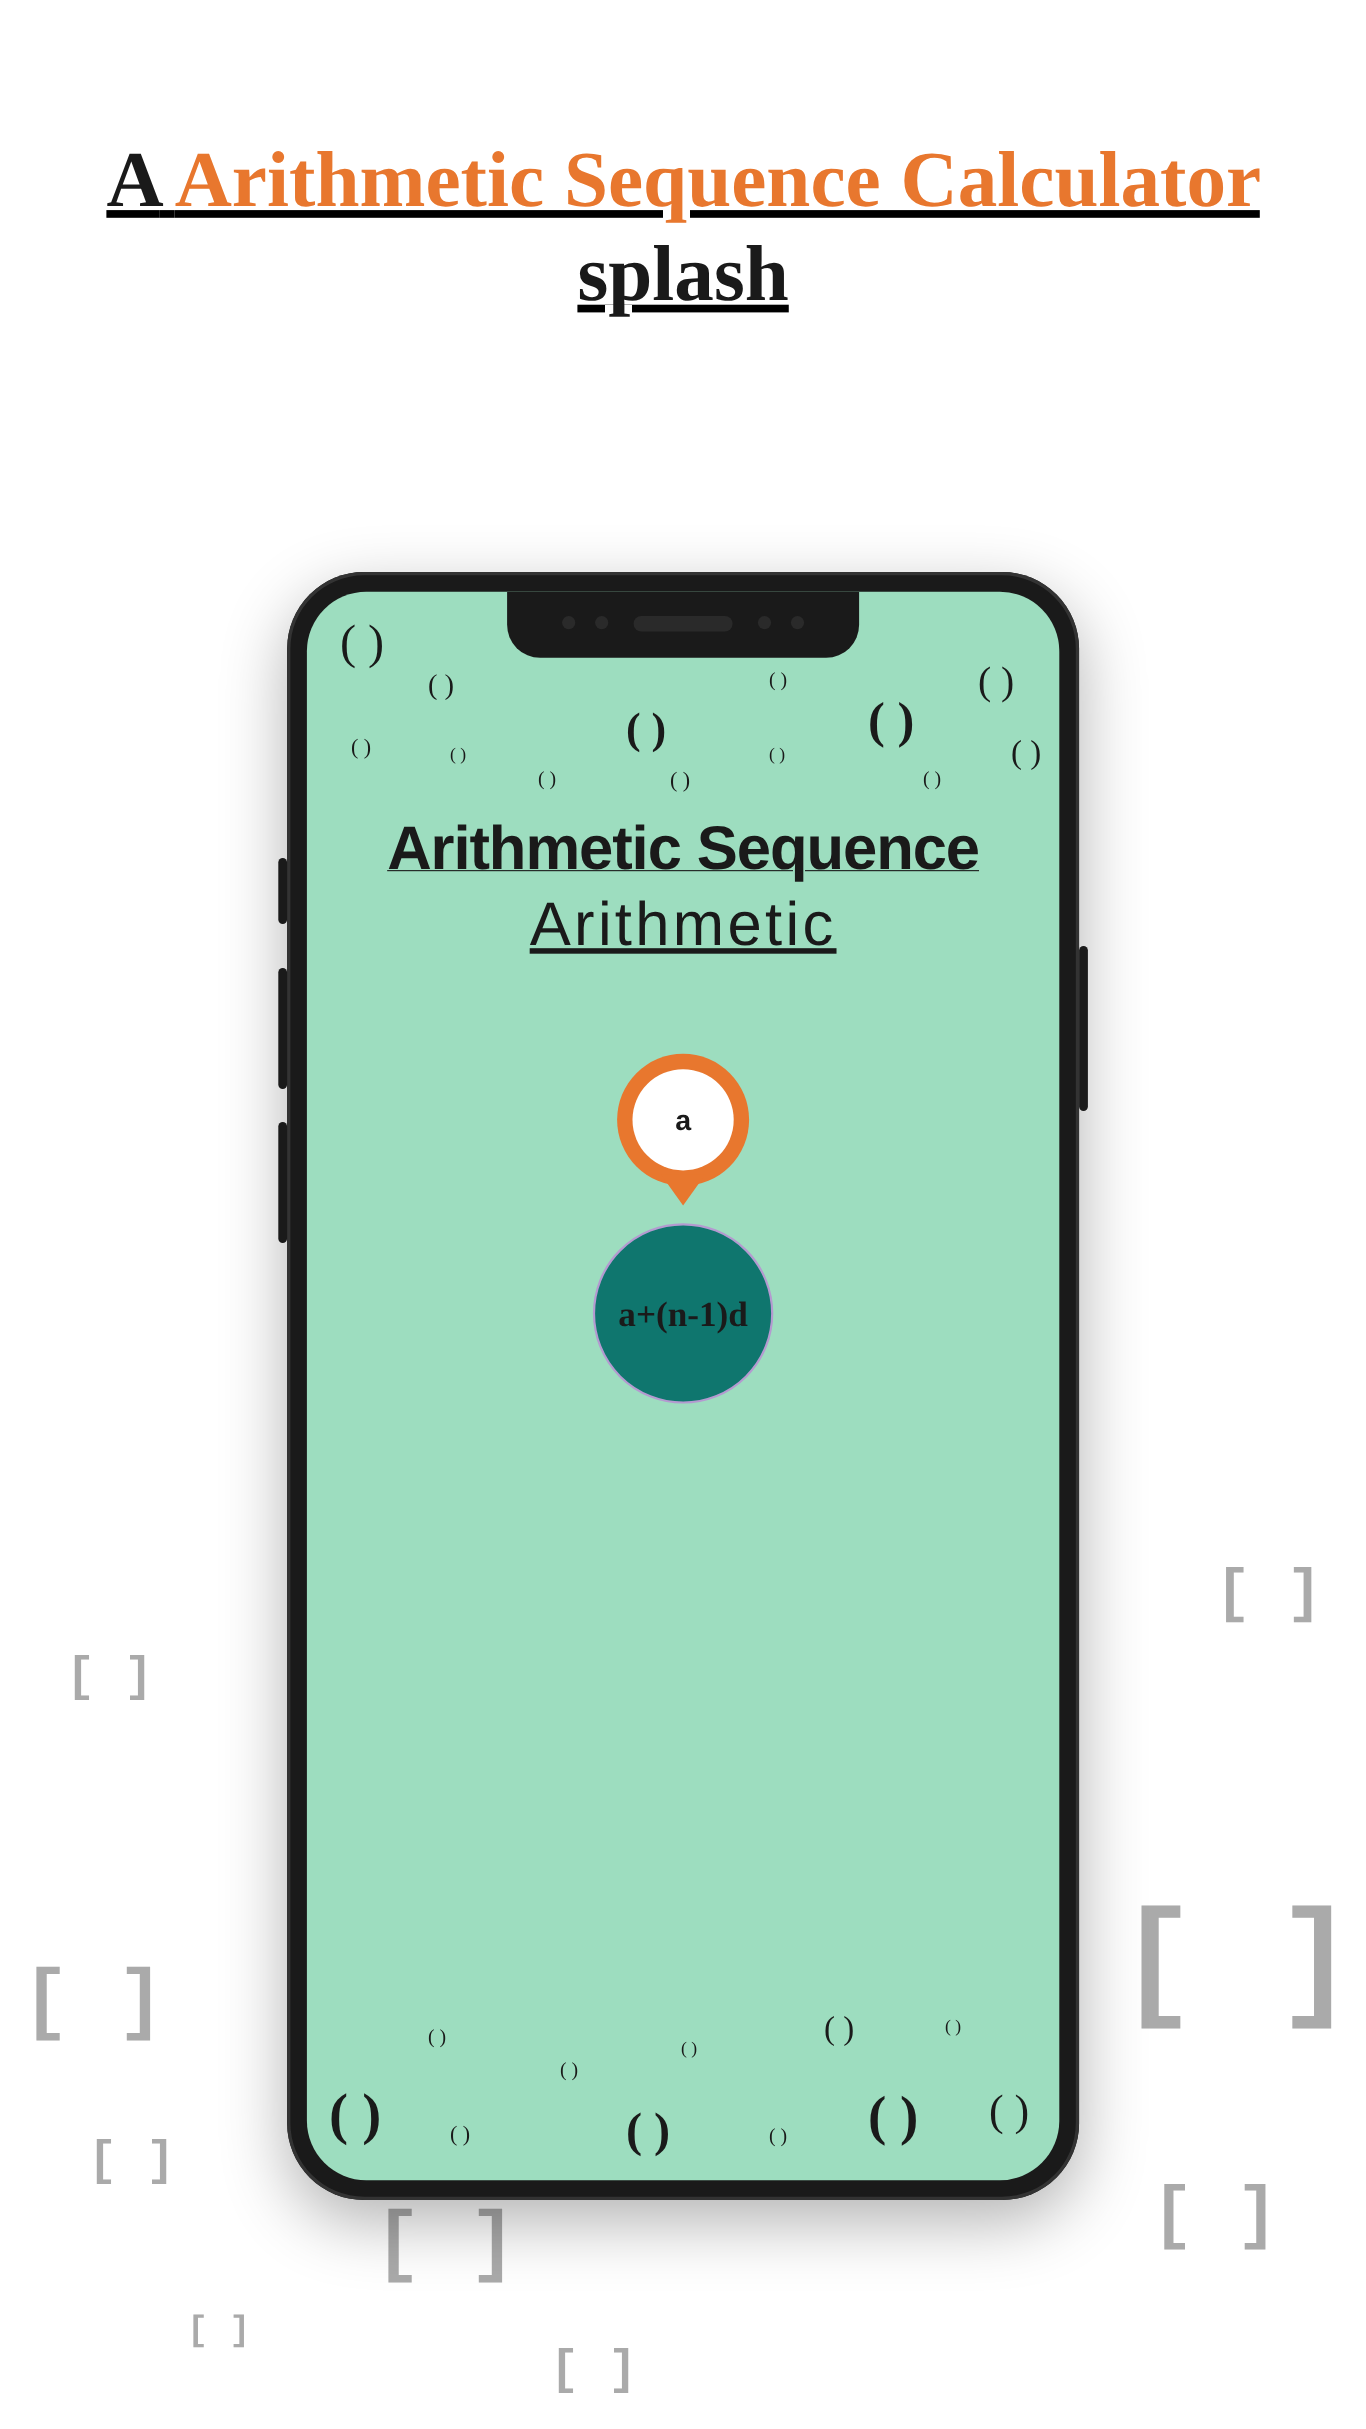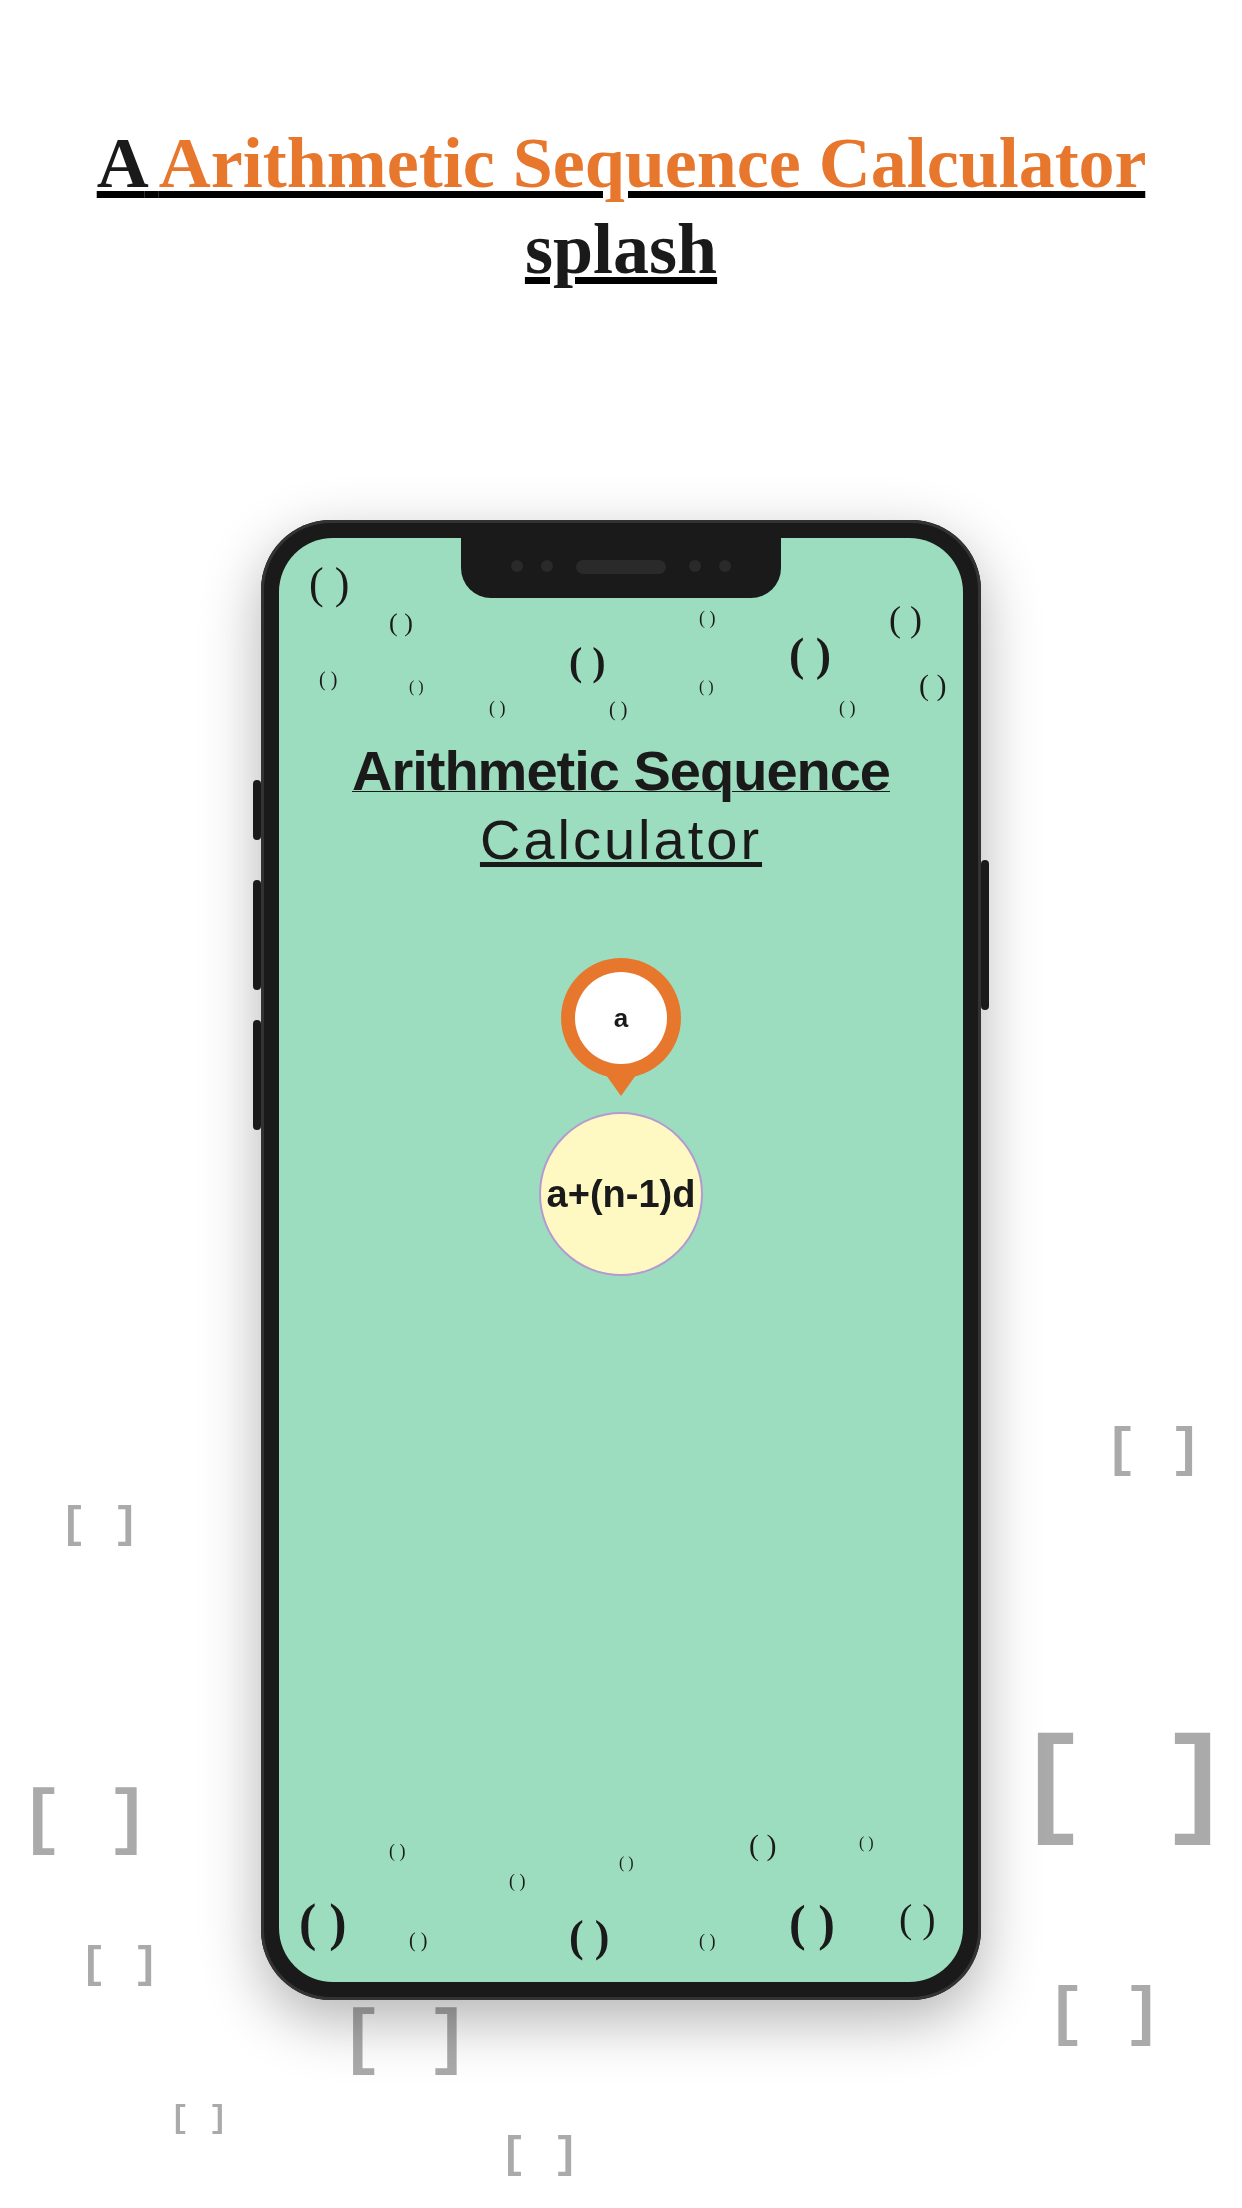--- a/index.html
+++ b/index.html
@@ -98,25 +98,25 @@
     .tail-blue { border-top: 28px solid #2aa8e0; }
     .bubble-inner {
       width: 92px; height: 92px;
       background: #fff;
       border-radius: 50%;
       display: flex; align-items: center; justify-content: center;
       font-family: Arial, sans-serif; font-weight: bold; font-size: 26px; color: #1a1a1a;
     }
     .bubble-big {
       width: 164px; height: 164px;
-      background: #fef9c3;
+      background: #0f766e;
       border: 2px solid #b49ad0;
       border-radius: 50%;
       display: flex; align-items: center; justify-content: center;
-      font-family: Liberation Sans, sans-serif; font-weight: bold; font-size: 38px; color: #1a1a1a;
+      font-family: Liberation Serif, serif; font-weight: bold; font-size: 32px; color: #1a1a1a;
       margin-top: 12px;
     }
     .mb { margin-bottom: 22px; }
     
     .bg-bracket { position: absolute; color: #aaa; font-family: 'Courier New', monospace; font-weight: bold; }
   </style>
 </head>
 <body>
 
 <div class="header-title">
@@ -160,21 +160,21 @@
     <div class="paren" style="top:160px; left:330px; font-size:20px;">( )</div>
     <div class="paren" style="top:70px; left:420px; font-size:18px;">( )</div>
     <div class="paren" style="top:140px; left:420px; font-size:16px;">( )</div>
     <div class="paren" style="top:90px; left:510px; font-size:46px; font-weight:bold;">( )</div>
     <div class="paren" style="top:160px; left:560px; font-size:18px;">( )</div>
     <div class="paren" style="top:60px; left:610px; font-size:36px;">( )</div>
     <div class="paren" style="top:130px; left:640px; font-size:30px;">( )</div>
 
     <div class="app-title">
       <span class="bold">Arithmetic Sequence</span>
-      <span class="light">Calculator</span>
+      <span class="light">Arithmetic</span>
     </div>
 
     <div class="bubble-stack">
       <div class="bubble-wrap mb">
         <div class="pin-shape pin-orange">
           <div class="bubble-inner">a</div>
         </div>
         <div class="pin-tail tail-orange"></div>
       </div>
       <div class="bubble-big">a+(n-1)d</div>

